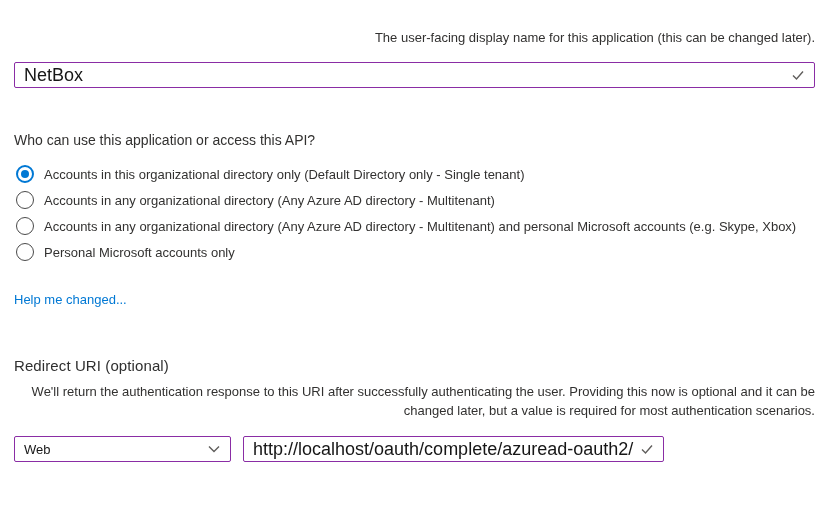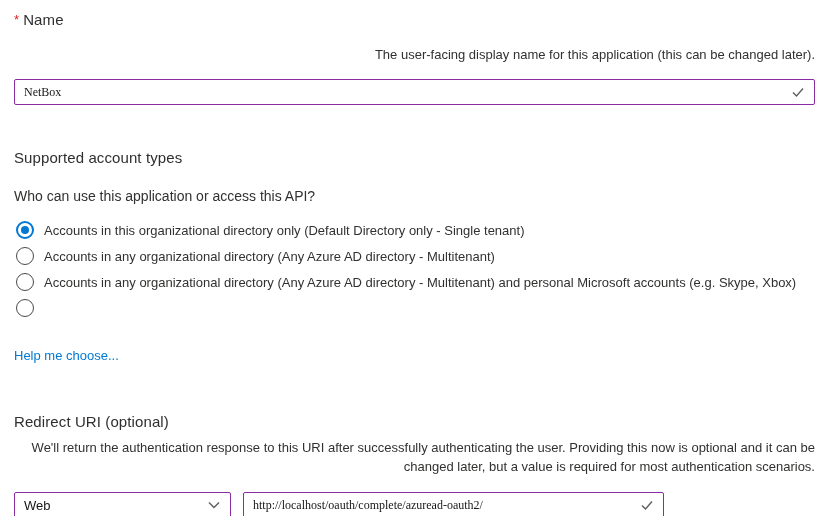--- a/index.html
+++ b/index.html
@@ -35,22 +35,22 @@
     border-radius: 2px;
     background: #fff;
     display: flex;
     align-items: center;
   }
   .text-field input {
     flex: 1;
     border: none;
     outline: none;
     background: transparent;
-    font-family: Liberation Serif, serif;
-    font-size: 12px;
+    font-family: Liberation Sans, sans-serif;
+    font-size: 18px;
     color: #161616;
     padding: 0 26px 0 9px;
     height: 100%;
   }
   .field-check {
     position: absolute;
     right: 8px;
     top: 50%;
     transform: translateY(-50%);
     width: 16px; height: 16px;
@@ -137,32 +137,30 @@
     pointer-events: none;
   }
   .uri-input-wrap { width: 421px; }
 </style>
 </head>
 <body>
 
 <div class="page">
 
   <div class="section">
-    <div class="section-title"><span class="required-marker">*</span><span>Name</span></div>
     <div class="desc">The user-facing display name for this application (this can be changed later).</div>
     <div class="text-field name-input-wrap">
       <input type="text" value="NetBox" style="">
       <svg class="field-check" viewBox="0 0 16 16">
         <path d="M3 8.5 L6.5 12 L13 4.5" fill="none" stroke="#605e5c" stroke-width="1.4"></path>
       </svg>
     </div>
   </div>
 
   <div class="section sec2">
-    <div class="section-title">Supported account types</div>
     <div class="question">Who can use this application or access this API?</div>
 
     <div class="radio-group">
       <div class="radio-row selected">
         <span class="radio-circle">
             <span class="radio-dot"></span>
           </span>
         <span class="radio-label">Accounts in this organizational directory only (Default Directory only - Single tenant)</span>
       </div>
       <div class="radio-row">
@@ -174,24 +172,25 @@
       <div class="radio-row">
         <span class="radio-circle">
             <span class="radio-dot"></span>
           </span>
         <span class="radio-label">Accounts in any organizational directory (Any Azure AD directory - Multitenant) and personal Microsoft accounts (e.g. Skype, Xbox)</span>
       </div>
       <div class="radio-row">
         <span class="radio-circle">
             <span class="radio-dot"></span>
           </span>
+        <span class="radio-label">Personal Microsoft accounts only</span>
       </div>
     </div>
 
-    <a class="help-link">Help me choose...</a>
+    <a class="help-link">Help me changed...</a>
   </div>
 
   <div class="section sec3">
     <div class="section-title">Redirect URI (optional)</div>
     <div class="desc">We'll return the authentication response to this URI after successfully authenticating the user. Providing this now is optional and it can be changed later, but a value is required for most authentication scenarios.</div>
 
     <div class="redirect-row">
       <div class="dropdown">
         <span class="dropdown-value">Web</span>
         <svg class="dropdown-chevron" viewBox="0 0 14 14">

